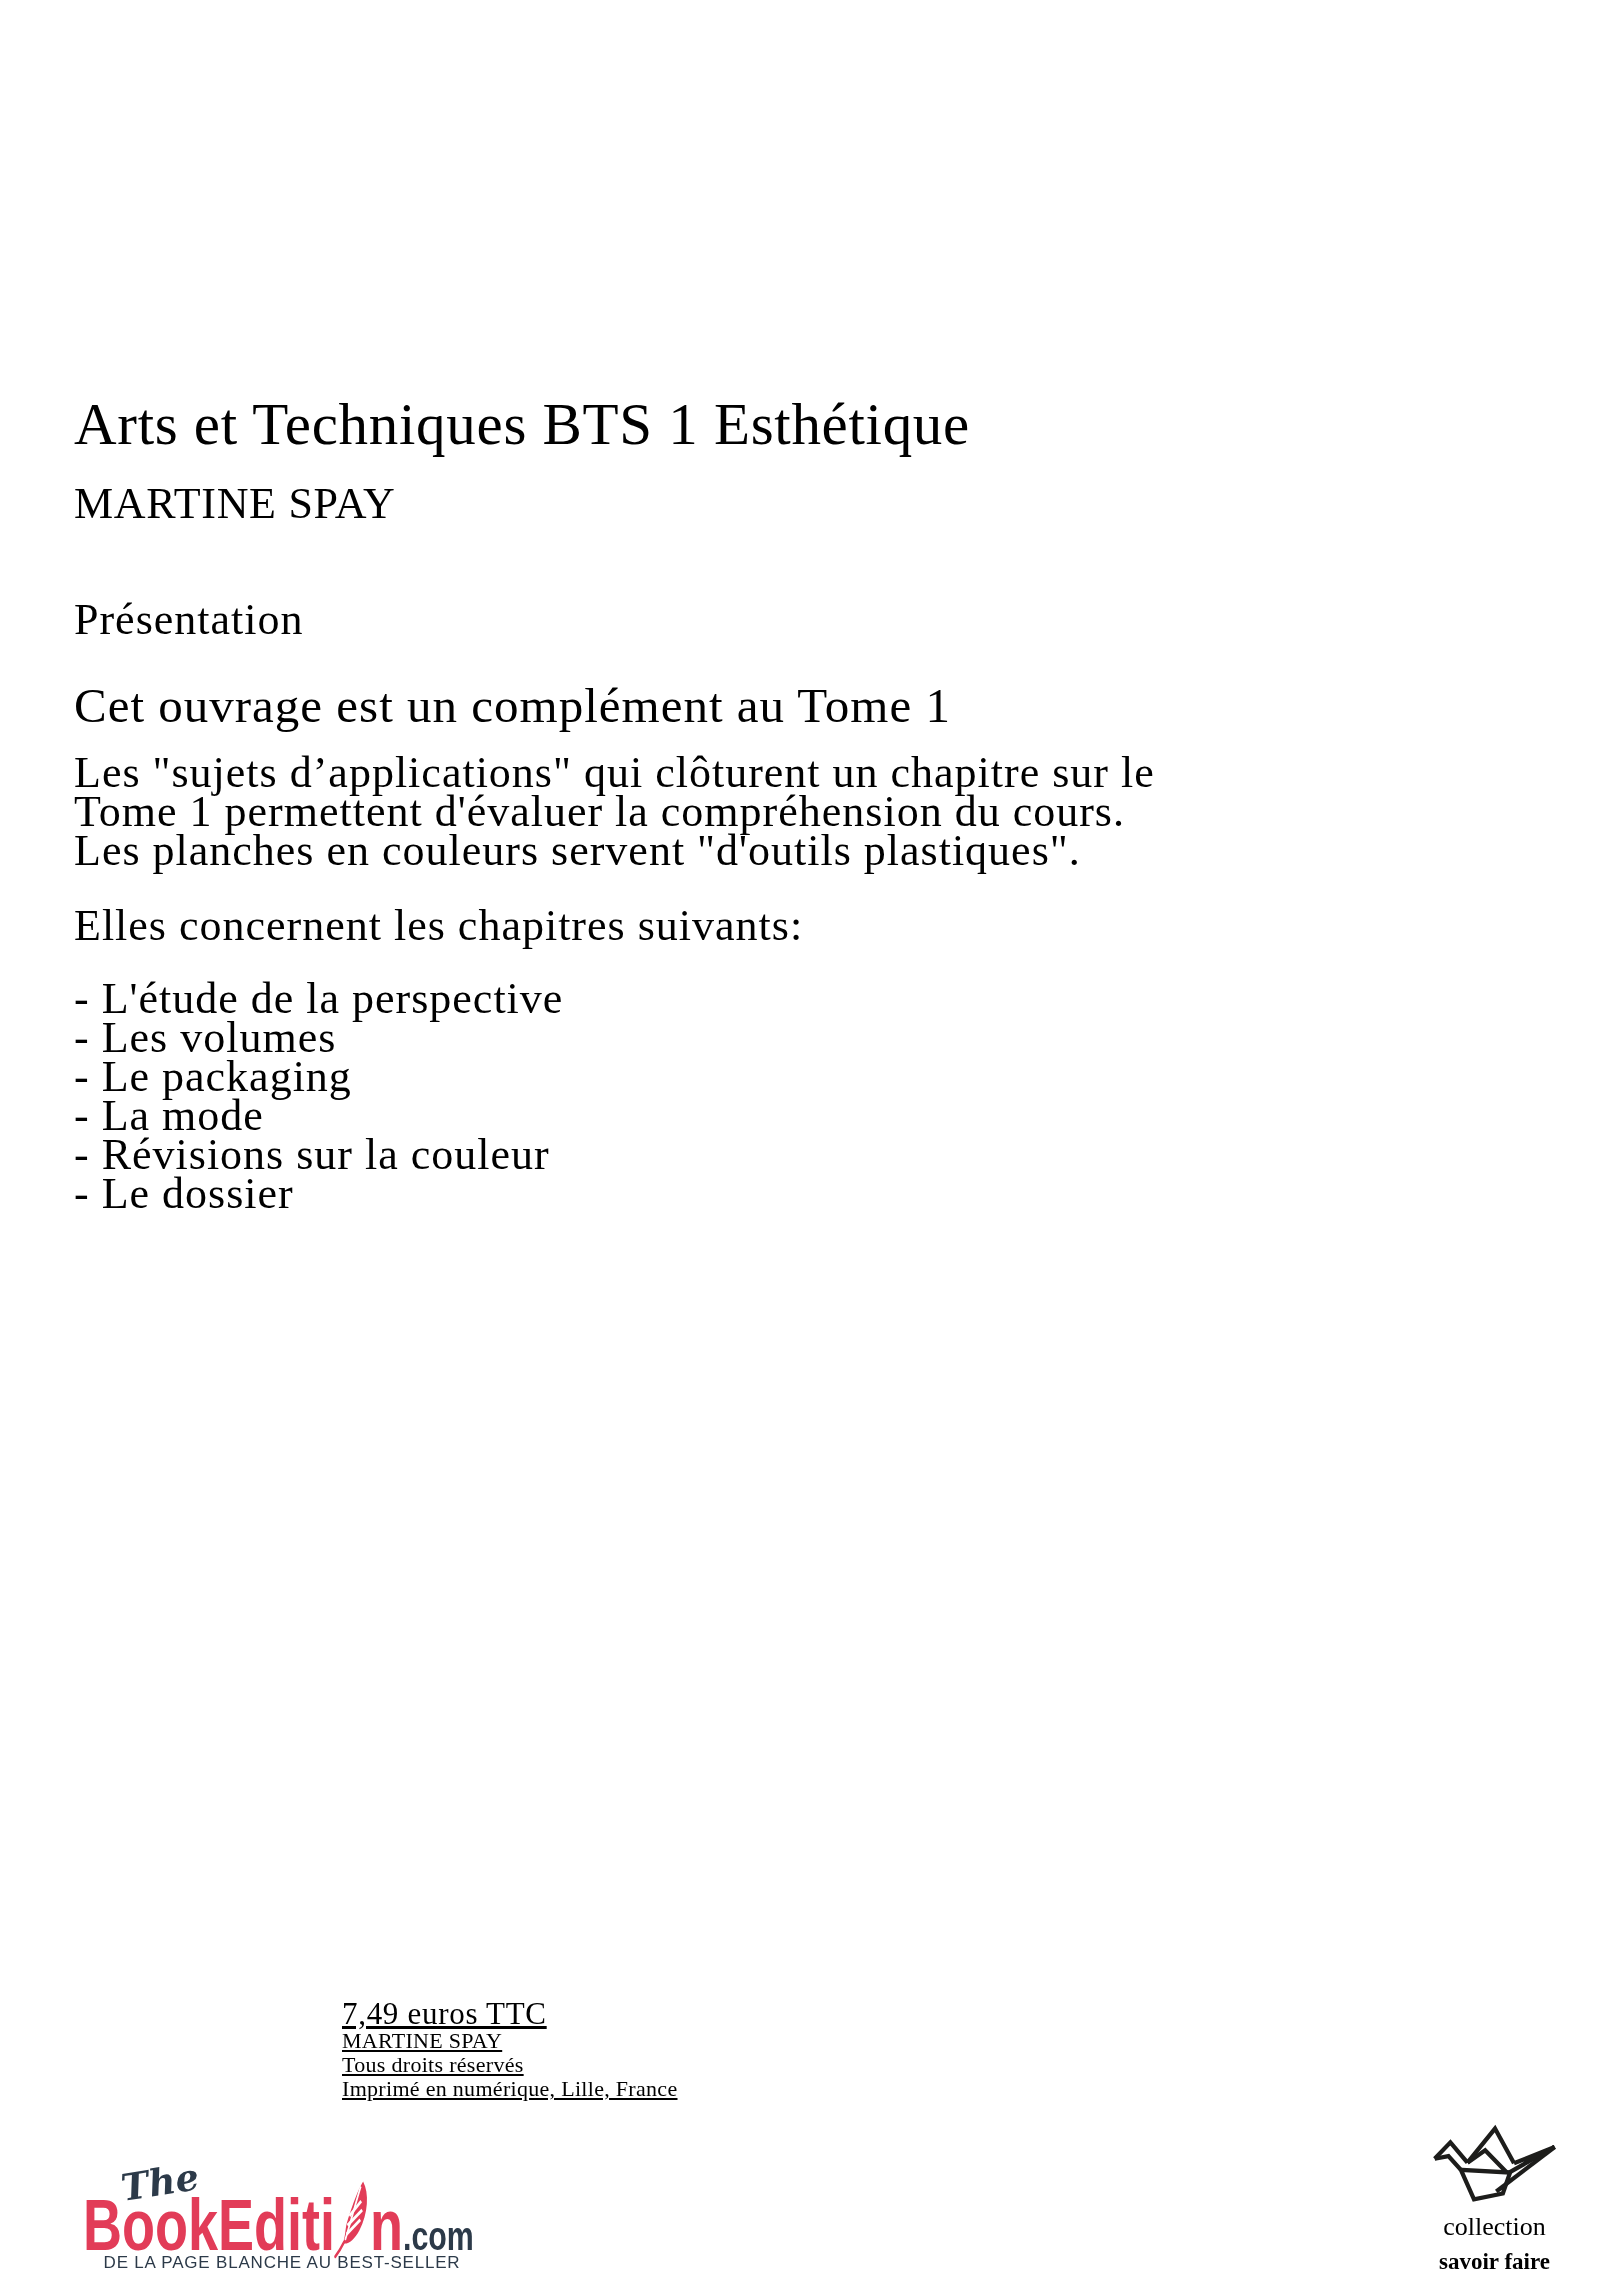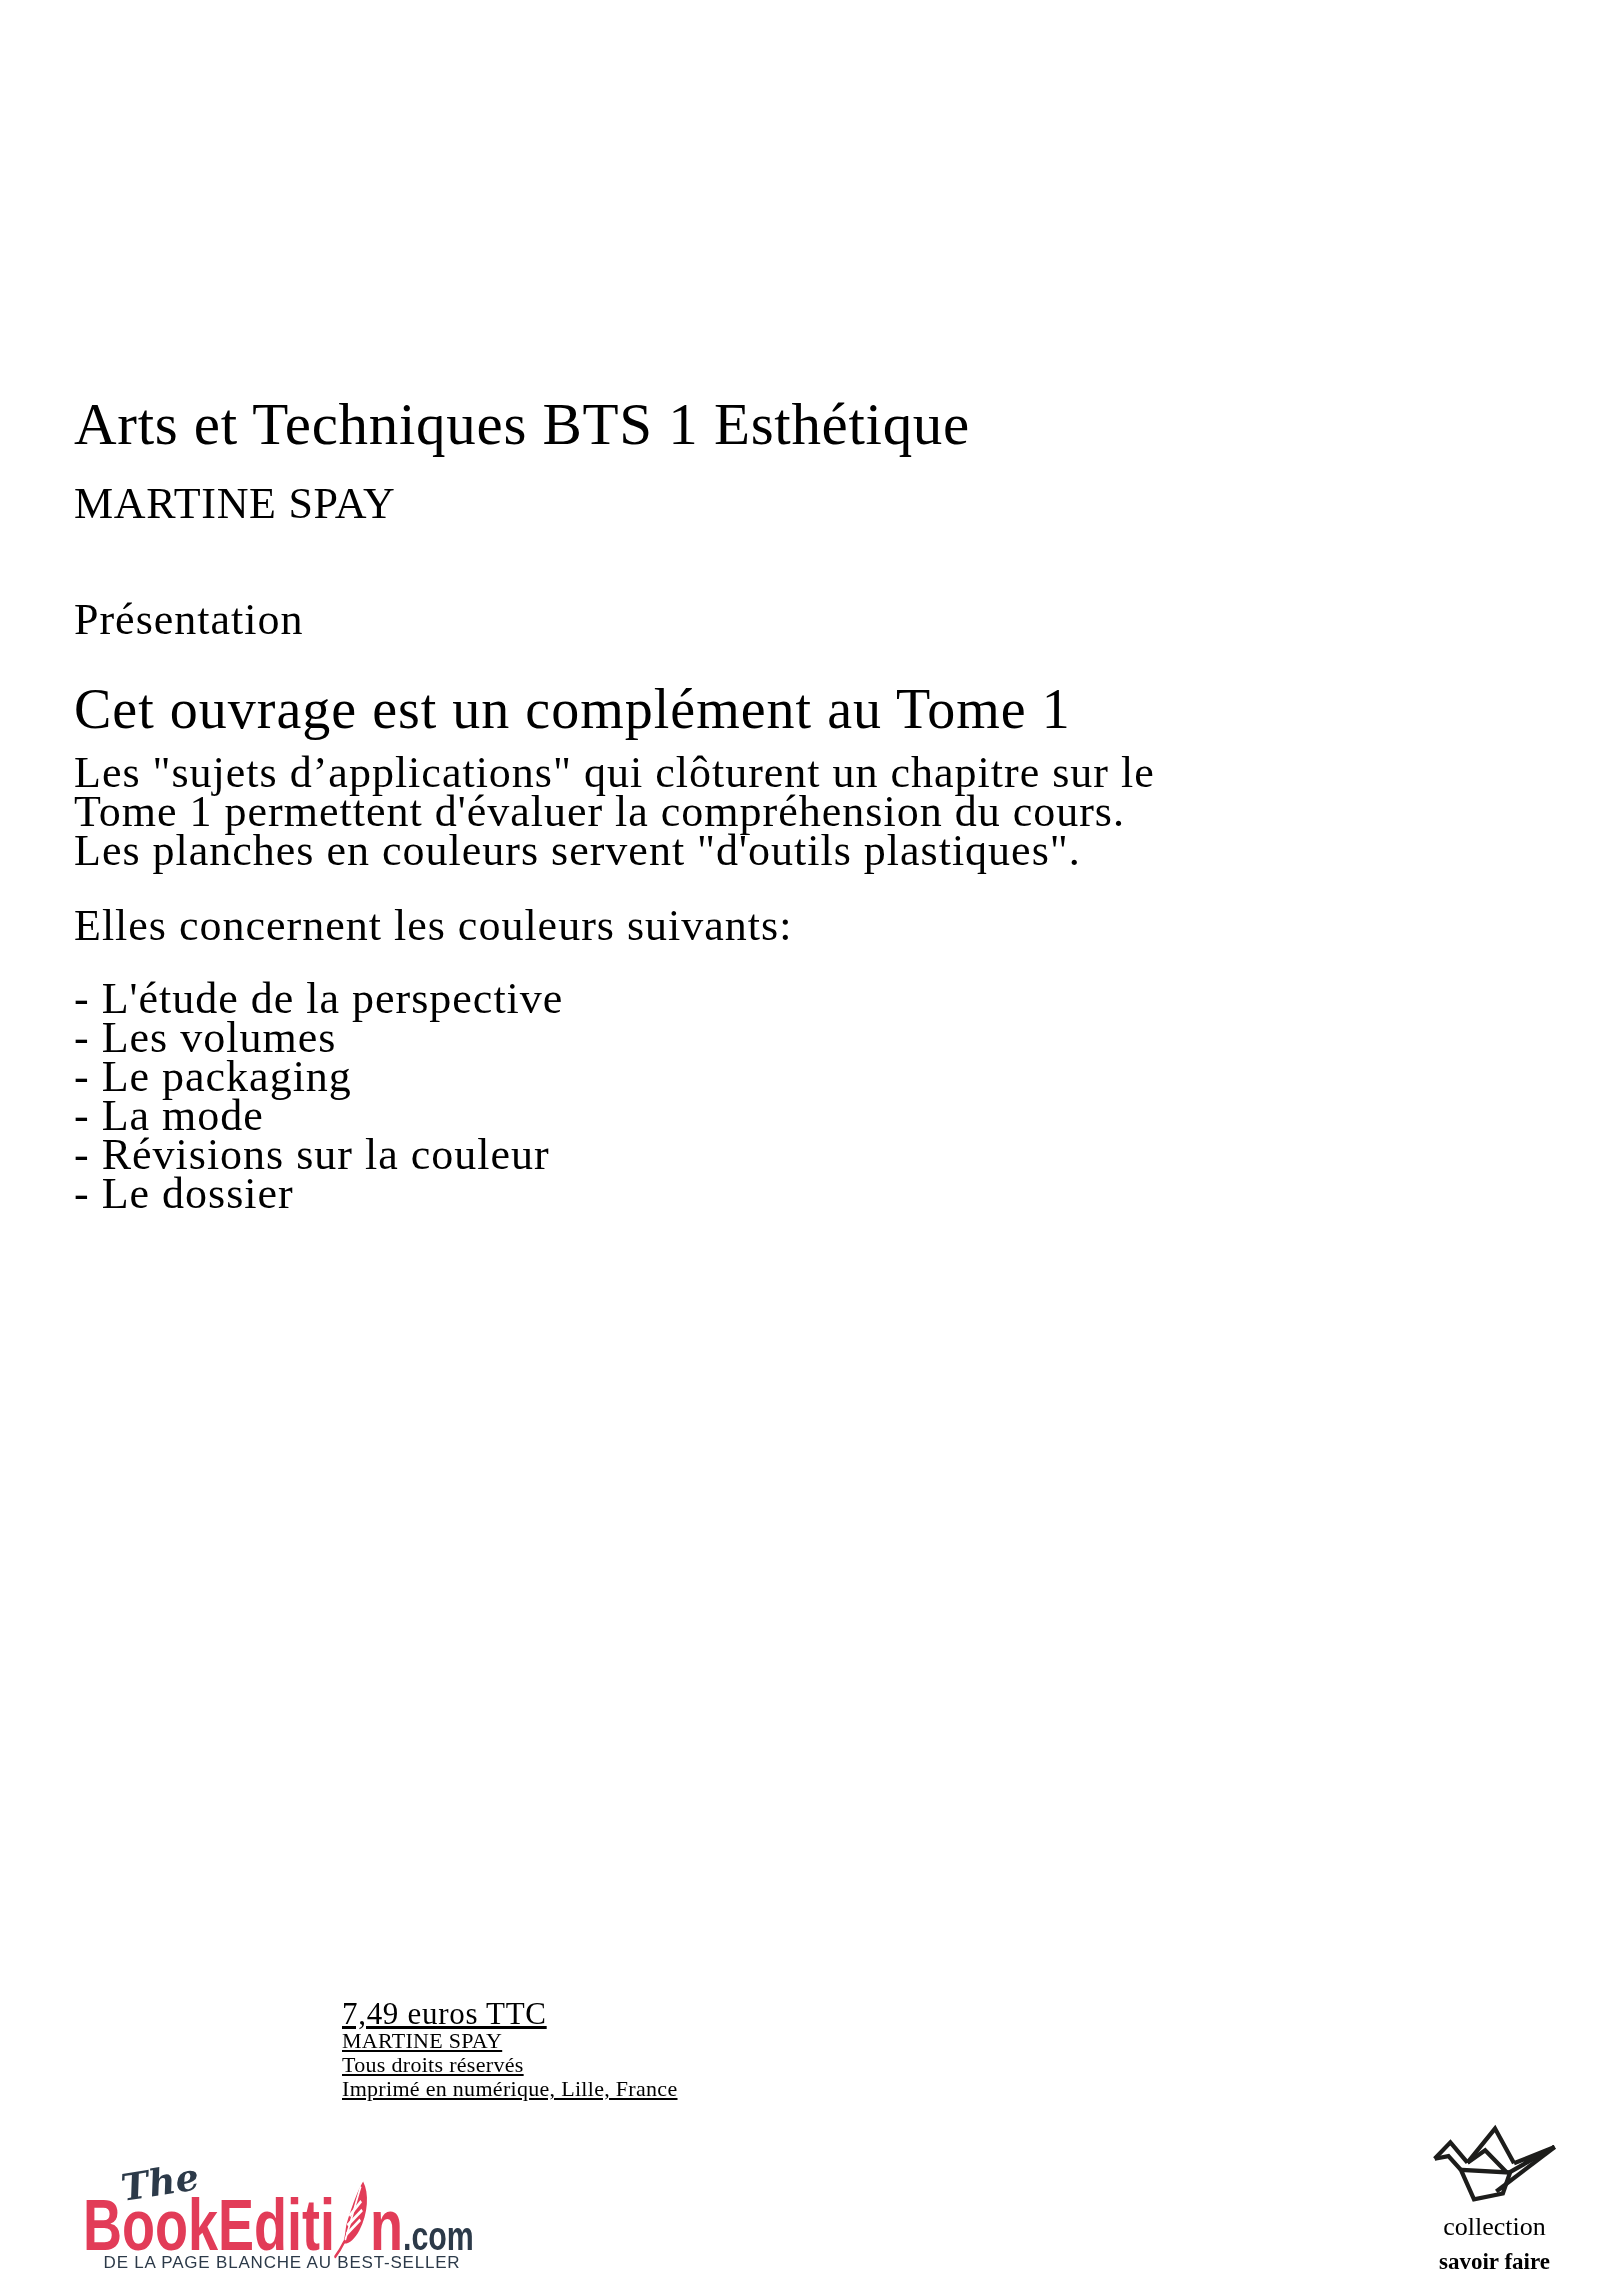--- a/index.html
+++ b/index.html
@@ -6,21 +6,21 @@
   .page {
     position:relative; width:1623px; height:2295px;
     background:#ffffff; overflow:hidden;
     font-family:"Liberation Serif", serif; color:#000;
   }
   .abs { position:absolute; }
   
   .title       { left:74px; top:390px;  font-size:59px; letter-spacing:0.7px; white-space:nowrap; }
   .author      { left:74px; top:478px;  font-size:44px; letter-spacing:0.7px; white-space:nowrap; }
   .heading     { left:74px; top:594px;  font-size:44px; letter-spacing:1px; white-space:nowrap; }
-  .intro       { left:74px; top:677px; font-size:56px; letter-spacing:1px; white-space:nowrap; }
+  .intro       { left:74px; top:677px; font-size:49px; letter-spacing:1px; white-space:nowrap; }
   .paragraph   { left:74px; top:753px; font-size:44px; line-height:39px; letter-spacing:1px; white-space:pre-line; }
   .list-intro  { left:74px; top:900px; font-size:44px; letter-spacing:1px; white-space:nowrap; }
   .chapters    { left:74px; top:979px; font-size:44px; line-height:39px; letter-spacing:1px; }
   .chapters span { display:block; white-space:nowrap; }
   
   .colophon    { left:342px; top:1998px;text-decoration:underline; }
   .colophon .price   { font-size:31px; line-height:31px; letter-spacing:0.7px; white-space:nowrap; }
   .colophon .detail  { font-size:22px; line-height:24px; letter-spacing:0.3px; white-space:nowrap; }
   
   .pub-logo { left:83px; top:2163px; width:406px; height:115px; }
@@ -55,21 +55,21 @@
 
   <div class="abs title">Arts et Techniques BTS 1 Esthétique</div>
   <div class="abs author">MARTINE SPAY</div>
 
   <div class="abs heading">Présentation</div>
   <div class="abs intro">Cet ouvrage est un complément au Tome 1</div>
   <div class="abs paragraph">Les "sujets d’applications" qui clôturent un chapitre sur le
 Tome 1 permettent d'évaluer la compréhension du cours.
 Les planches en couleurs servent "d'outils plastiques".</div>
 
-  <div class="abs list-intro">Elles concernent les couleurs suivants:</div>
+  <div class="abs list-intro">Elles concernent les chapitres suivants:</div>
   <div class="abs chapters">
     <span>- L'étude de la perspective</span>
     <span>- Les volumes</span>
     <span>- Le packaging</span>
     <span>- La mode</span>
     <span>- Révisions sur la couleur</span>
     <span>- Le dossier</span>
   </div>
 
   <div class="abs colophon">

